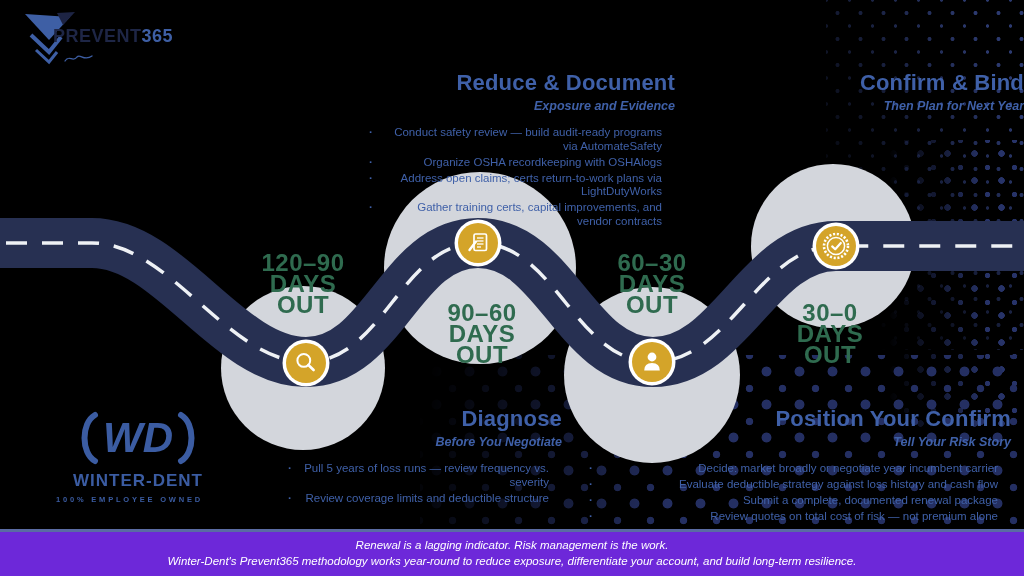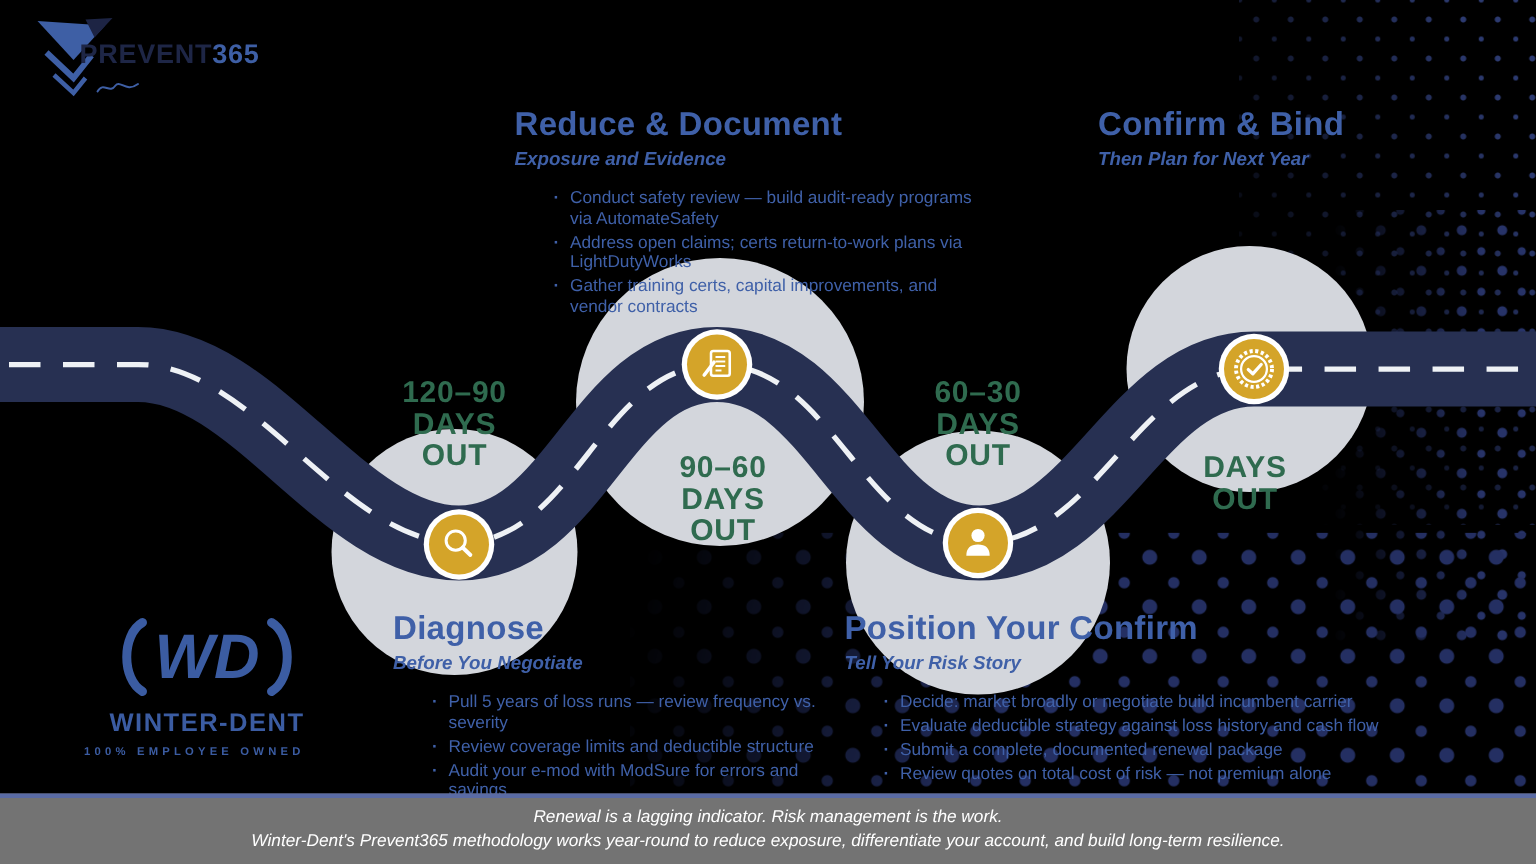--- a/index.html
+++ b/index.html
@@ -35,39 +35,39 @@
               letter-spacing:.5px;white-space:nowrap;}
   .brand-text .pre{color:#1e2646;}
   .brand-text .suf{color:#3e5fa5;}
   .flourish{position:absolute;left:64px;top:52px;z-index:3;}
 
   
   .title{position:absolute;left:28px;top:76px;z-index:3;color:#3e5da4;font-weight:800;
          font-size:31px;line-height:37px;letter-spacing:.3px;}
 
   
-  .section{position:absolute;z-index:3;color:#3f60a8;}
+  .section{position:absolute;z-index:3;color:#3f60a8;text-align:right;}
   .section h2{margin:0;font-size:22px;font-weight:800;letter-spacing:.2px;}
   .section .subtitle{font-size:12.5px;font-weight:bold;font-style:italic;margin:3px 0 4px 0;}
   .section ul{margin:13px;padding:0 0 0 24px;list-style:none;font-size:11.5px;line-height:13.5px;}
   .section li{position:relative;margin-bottom:2.5px;}
   .section li::before{content:"\00B7";position:absolute;left:-11px;top:0;font-weight:bold;}
 
   
   .mlabel{position:absolute;width:130px;text-align:center;z-index:3;color:#2f6b4f;
-          font-weight:800;font-size:20px;line-height:21px;letter-spacing:.5px;}
+          font-weight:800;font-size:24px;line-height:21px;letter-spacing:.5px;}
 
   
   .wd{position:absolute;left:28px;top:410px;width:175px;text-align:right;z-index:3;color:#3b5ca2;}
   .wd-name{font-size:17px;font-weight:700;letter-spacing:1px;margin-top:1px;}
   .wd-tag{font-size:7.5px;font-weight:bold;letter-spacing:2.8px;margin-top:4px;}
 
   
   .footer{position:absolute;left:0;top:529px;width:1024px;height:47px;box-sizing:border-box;
-          background:#737373;border-top:3px solid #5a6ba4;z-index:4;color:#fff;
+          background:#6d28d9;border-top:3px solid #5a6ba4;z-index:4;color:#fff;
           font-style:italic;text-align:center;font-size:11.5px;line-height:15.5px;padding-top:6px;}
 </style>
 </head>
 <body>
 
 <div class="stage">
 
   <div class="dots dots-tr"></div>
   <div class="dots dots-mr"></div>
   <div class="dots dots-br"></div>
@@ -130,45 +130,45 @@
   <svg class="flourish" width="30" height="13" viewBox="0 0 30 13">
     <path d="M1 9 C5 2 9 11 13 5 C16 1 20 10 28 4" fill="none" stroke="#3e5fa5" stroke-width="1.3" stroke-linecap="round"></path>
   </svg>
 
 
   <div class="section" style="left:343px;top:70px;width:332px;">
     <h2>Reduce &amp; Document</h2>
     <div class="subtitle">Exposure and Evidence</div>
     <ul>
       <li>Conduct safety review — build audit-ready programs via AutomateSafety</li>
+      <li>Organize OSHA recordkeeping with OSHAlogs</li>
       <li>Address open claims; certs return-to-work plans via LightDutyWorks</li>
       <li>Gather training certs, capital improvements, and vendor contracts</li>
     </ul>
   </div>
 
   <div class="section" style="left:732px;top:70px;width:292px;">
     <h2>Confirm &amp; Bind</h2>
     <div class="subtitle">Then Plan for Next Year</div>
   </div>
 
   <div class="section" style="left:262px;top:406px;width:300px;">
     <h2>Diagnose</h2>
     <div class="subtitle">Before You Negotiate</div>
     <ul>
       <li>Pull 5 years of loss runs — review frequency vs. severity</li>
       <li>Review coverage limits and deductible structure</li>
-      <li>Audit your e-mod with ModSure for errors and savings</li>
     </ul>
   </div>
 
   <div class="section" style="left:563px;top:406px;width:448px;">
     <h2>Position Your Confirm</h2>
     <div class="subtitle">Tell Your Risk Story</div>
     <ul>
-      <li>Decide: market broadly or negotiate build incumbent carrier</li>
+      <li>Decide: market broadly or negotiate year incumbent carrier</li>
       <li>Evaluate deductible strategy against loss history and cash flow</li>
       <li>Submit a complete, documented renewal package</li>
       <li>Review quotes on total cost of risk — not premium alone</li>
     </ul>
   </div>
 
   <div class="mlabel" style="left:238px;top:252px;">
     <div>120–90</div>
     <div>DAYS</div>
     <div>OUT</div>
@@ -177,20 +177,21 @@
     <div>90–60</div>
     <div>DAYS</div>
     <div>OUT</div>
   </div>
   <div class="mlabel" style="left:587px;top:252px;">
     <div>60–30</div>
     <div>DAYS</div>
     <div>OUT</div>
   </div>
   <div class="mlabel" style="left:765px;top:302px;">
+    <div>30–0</div>
     <div>DAYS</div>
     <div>OUT</div>
   </div>
 
   <div class="wd">
     <svg width="130" height="56" viewBox="0 0 130 56">
       <path d="M22 5 C8 13 8 43 22 51" fill="none" stroke="#3b5ca2" stroke-width="6" stroke-linecap="round"></path>
       <path d="M108 5 C122 13 122 43 108 51" fill="none" stroke="#3b5ca2" stroke-width="6" stroke-linecap="round"></path>
       <text x="65" y="42" text-anchor="middle" font-family="Liberation Sans, sans-serif" font-size="42" font-weight="bold" font-style="italic" fill="#3b5ca2">WD</text>
     </svg>

